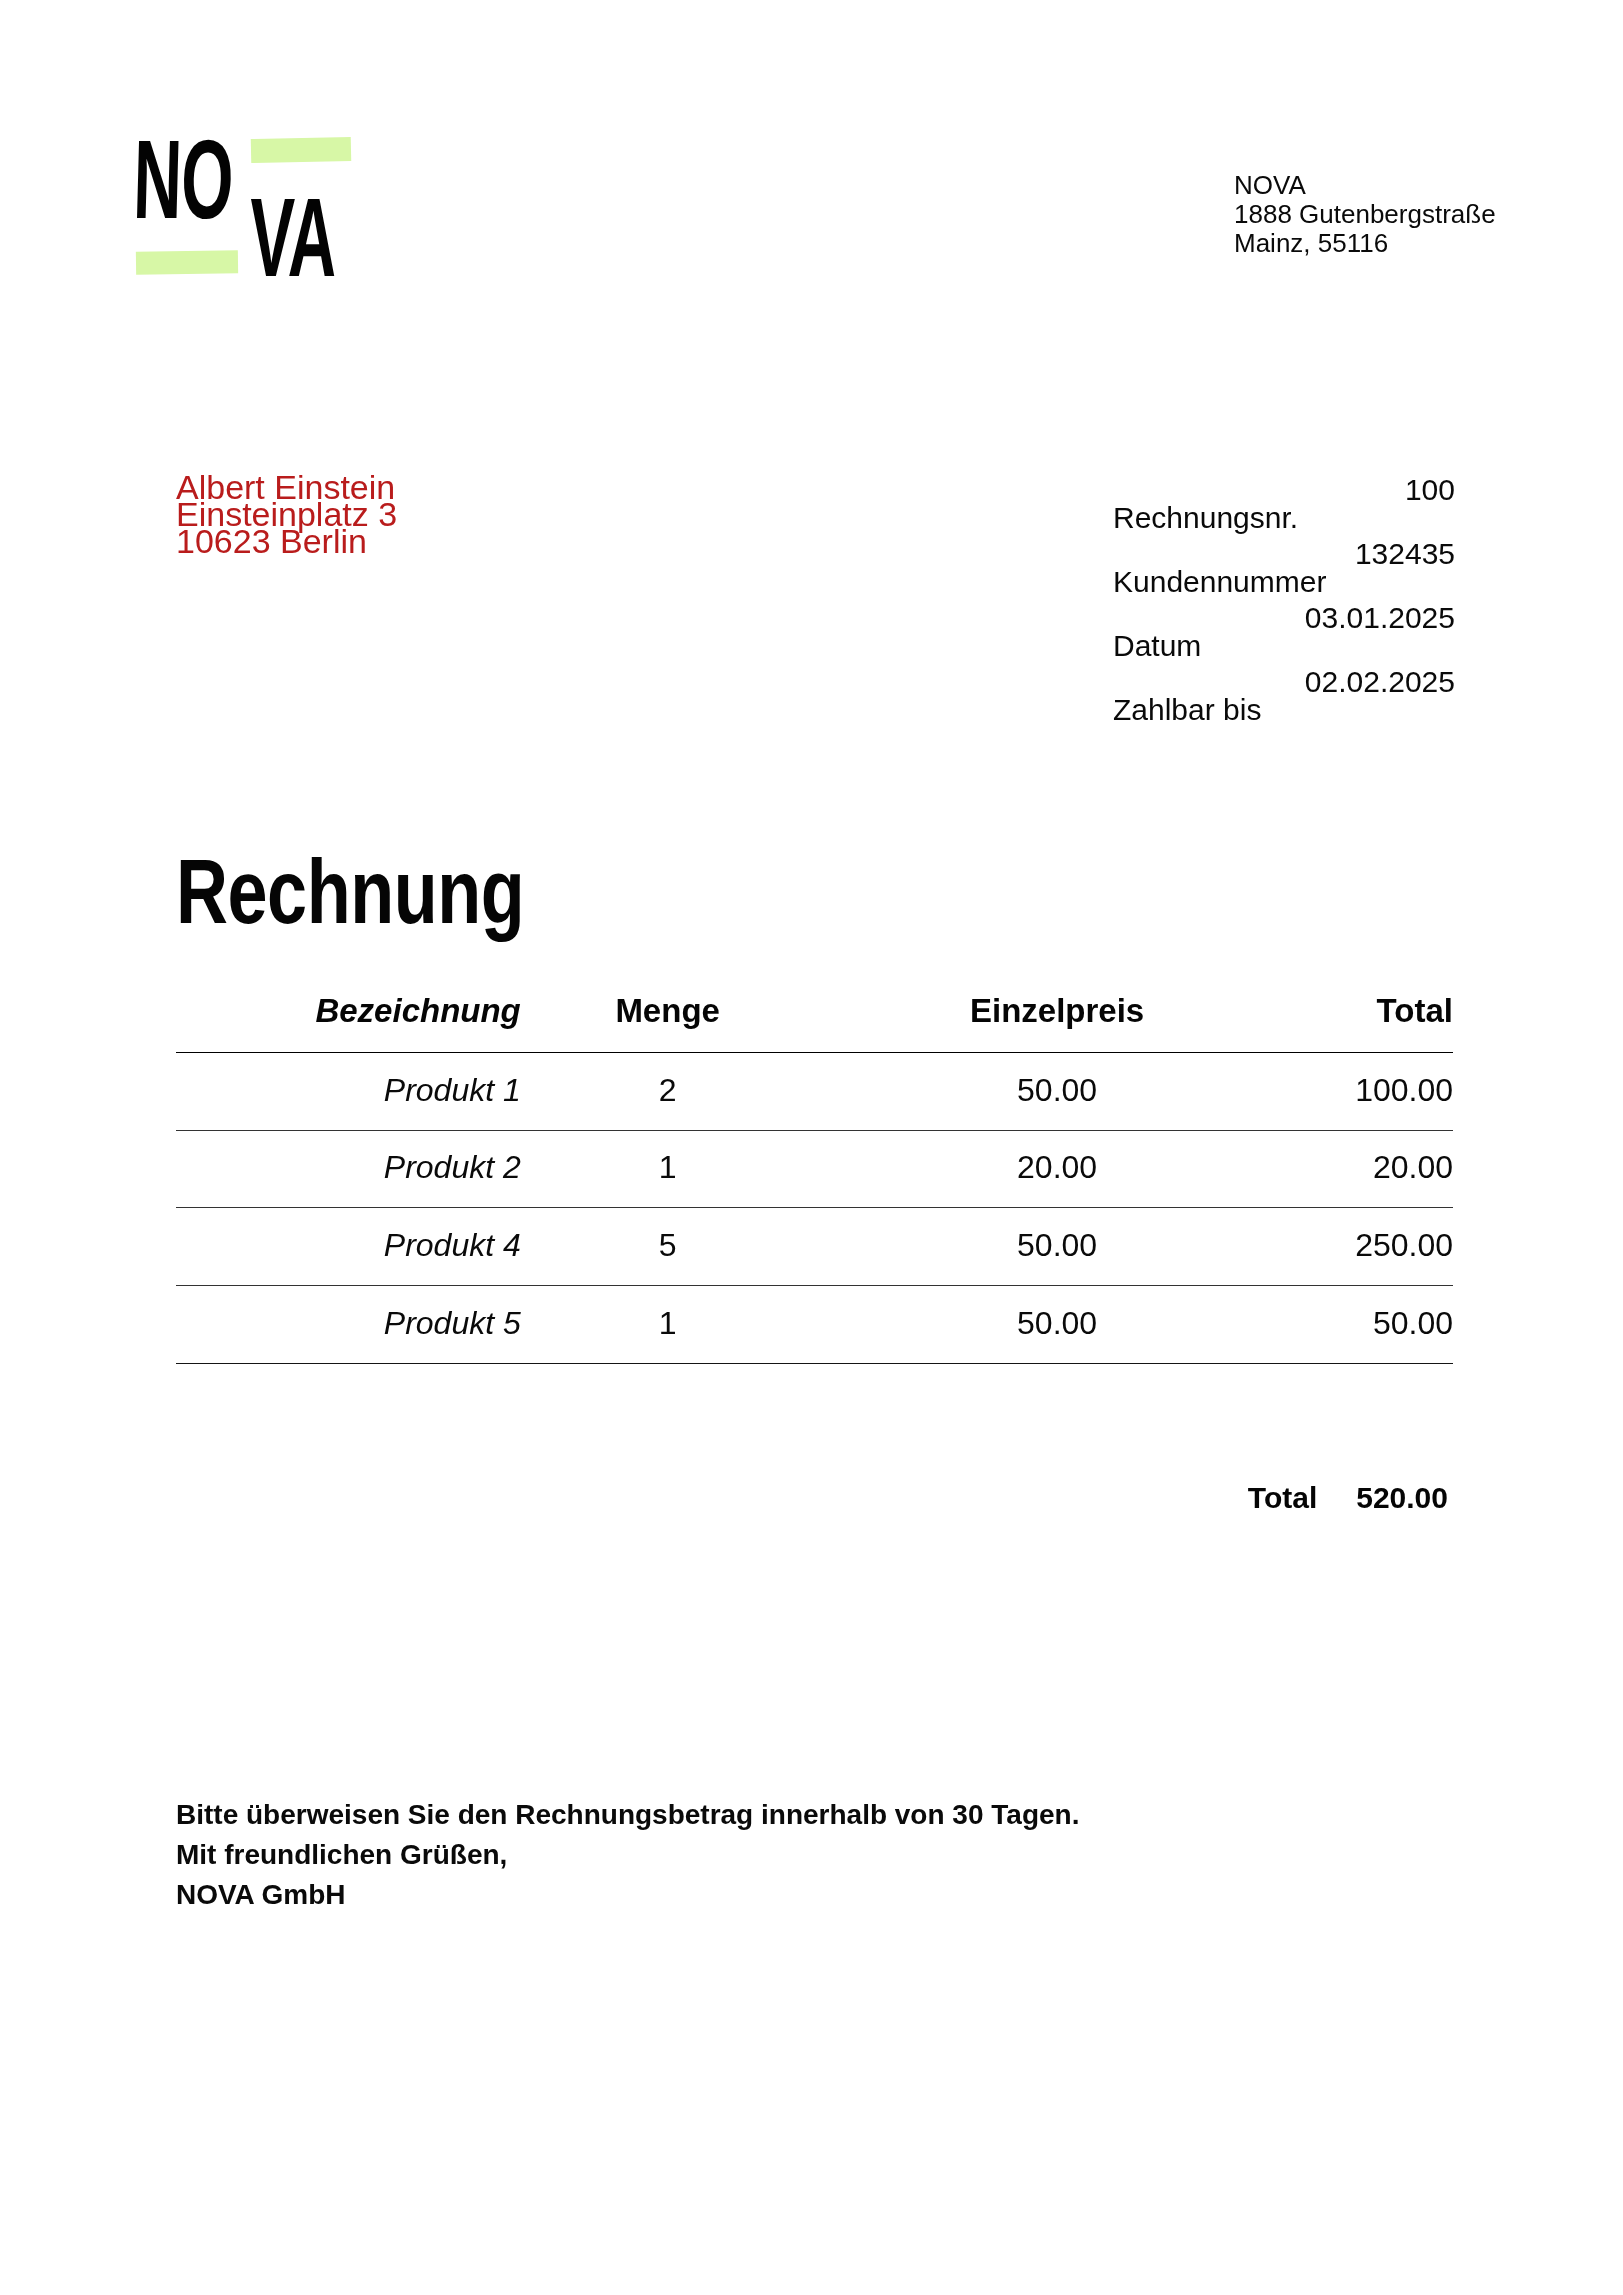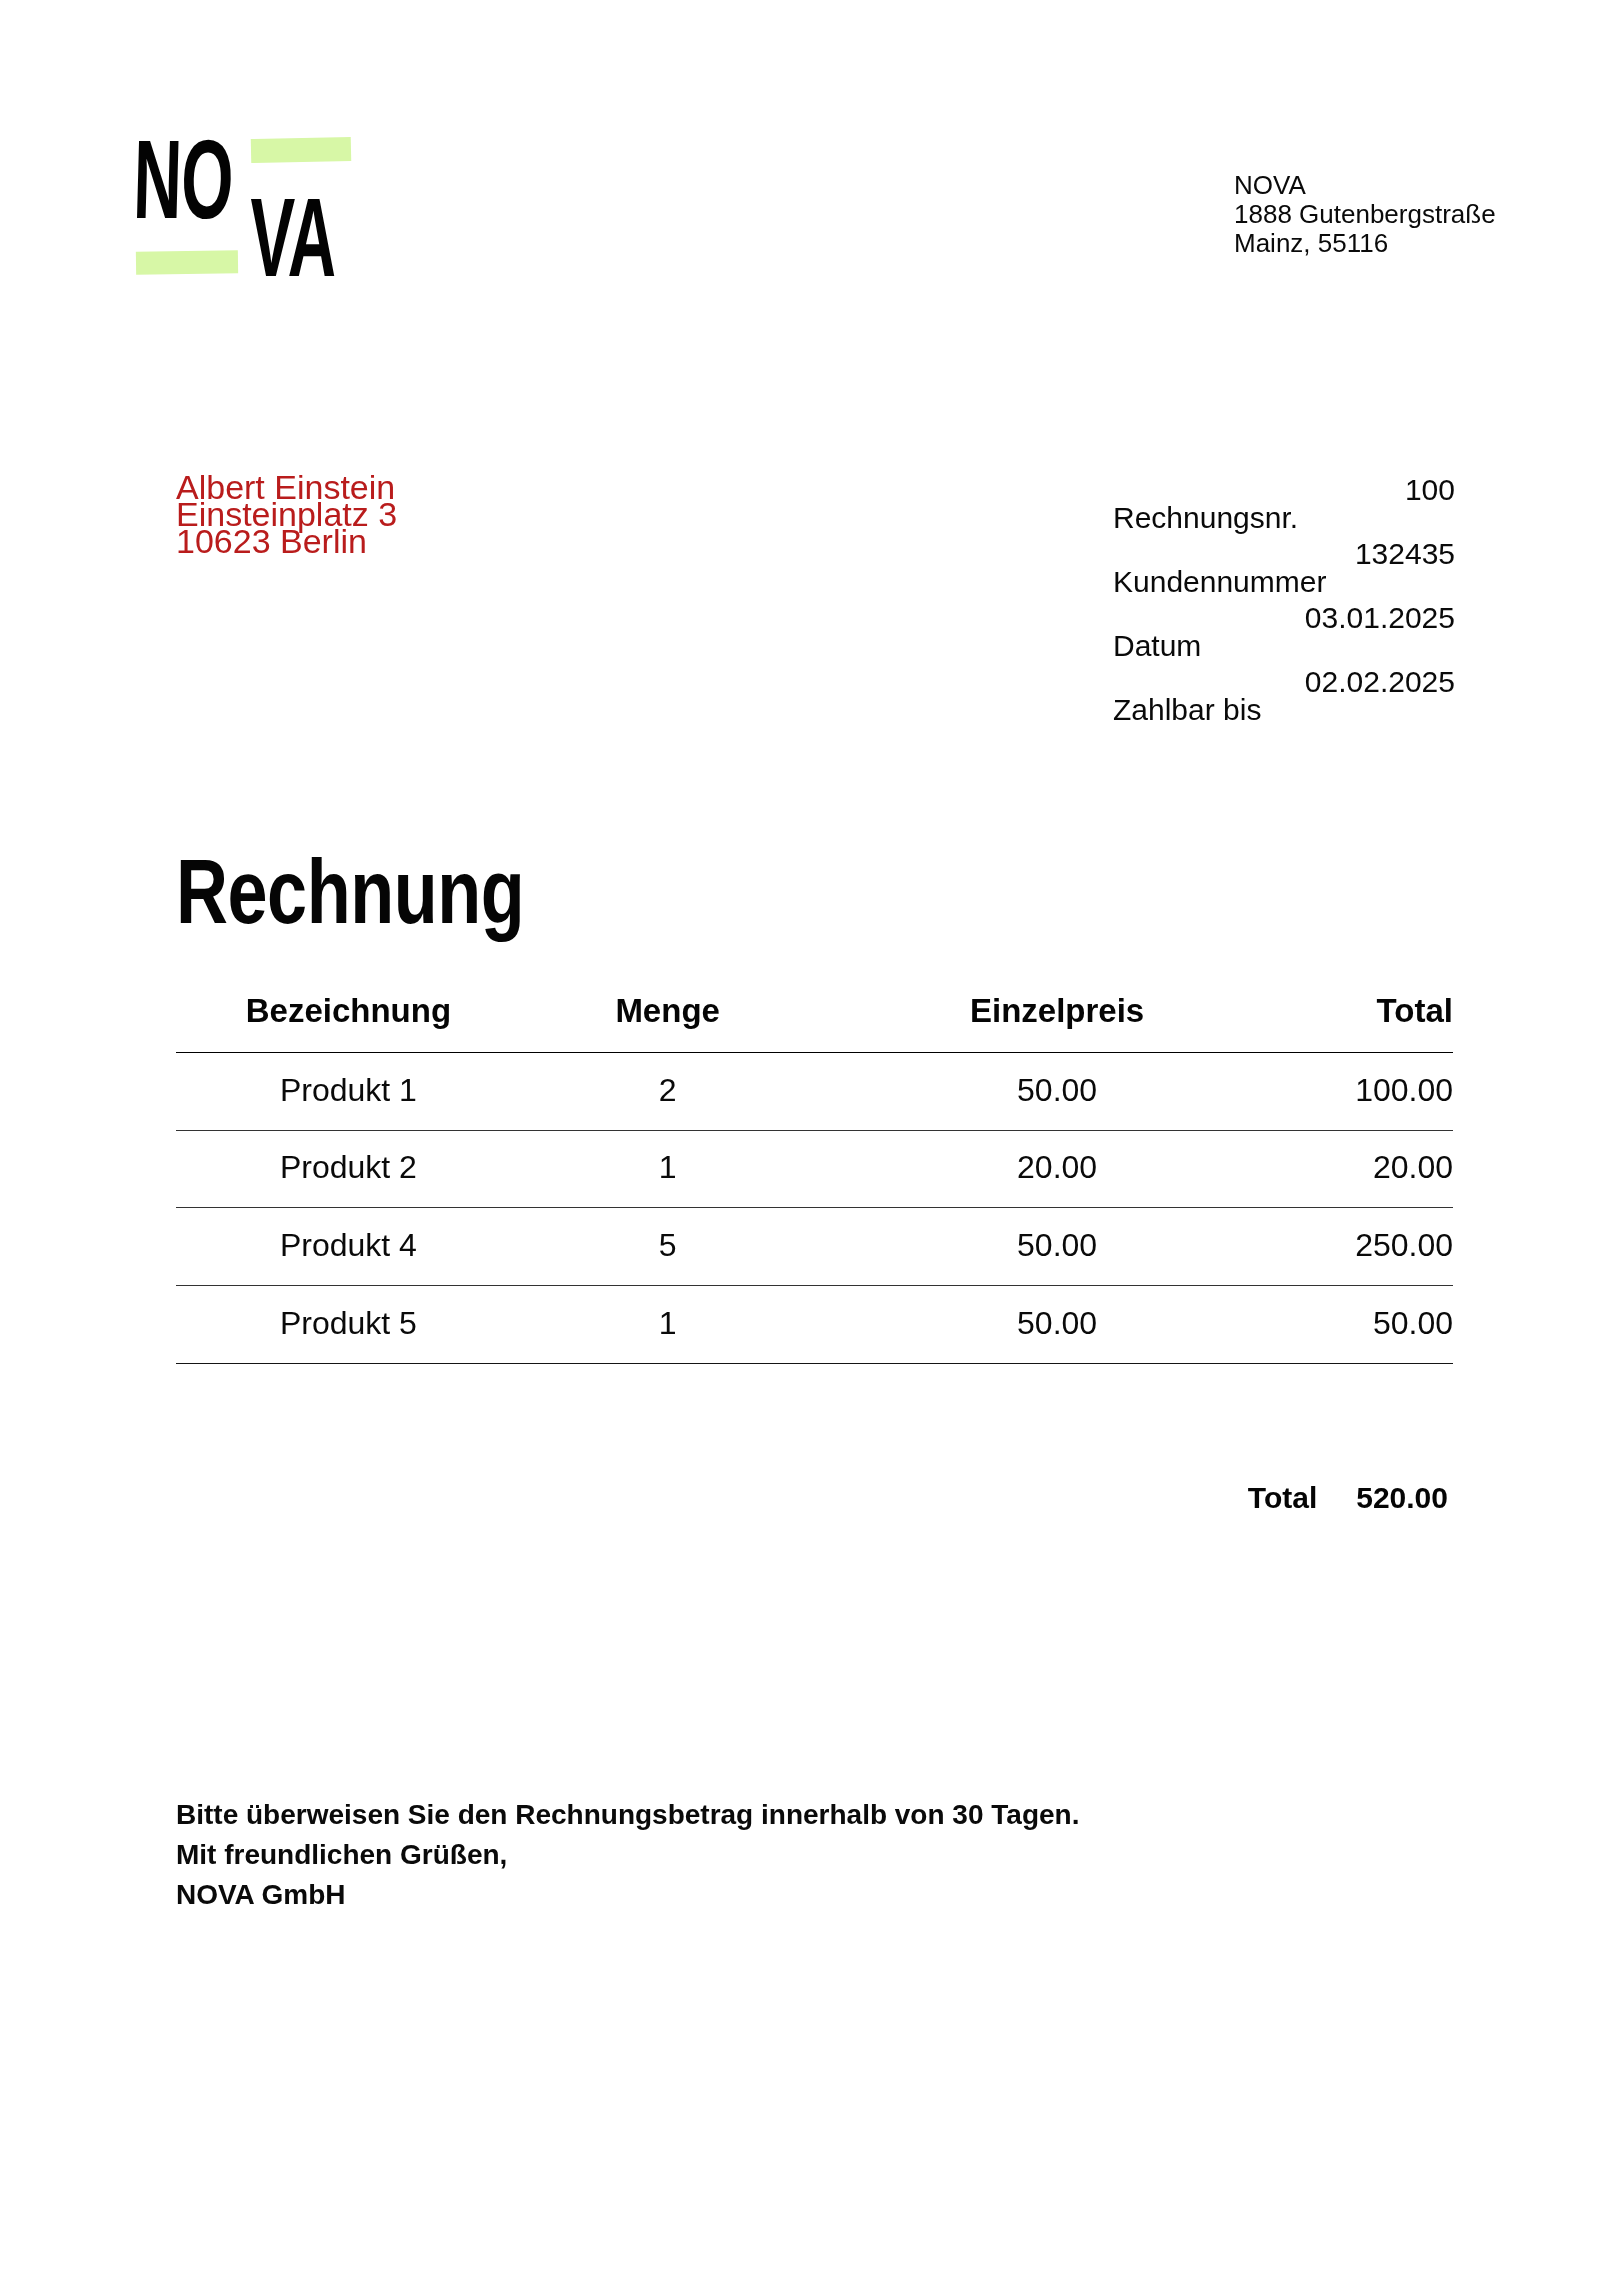--- a/index.html
+++ b/index.html
@@ -105,21 +105,21 @@
     border-bottom: 1.9px solid #000;
     color: #050505;
   }
   .items td {
     font-size: 32px; line-height: 38px;
     padding: 17.7px 0 21px 0;
     border-bottom: 1.3px solid #333;
     color: #0a0a0a;
   }
   .items tr:last-child td { border-bottom: 1.9px solid #151515; }
-  .items .al { text-align: center; }
+  .items .al { text-align: right; font-style: italic; }
   .items .ac { text-align: center; }
   .items .ar { text-align: right; }
 
   
   .summary {
     position: absolute;
     right: 176px; top: 1483px;
     display: flex;
     gap: 39px;
     font-size: 30px; line-height: 30px;

